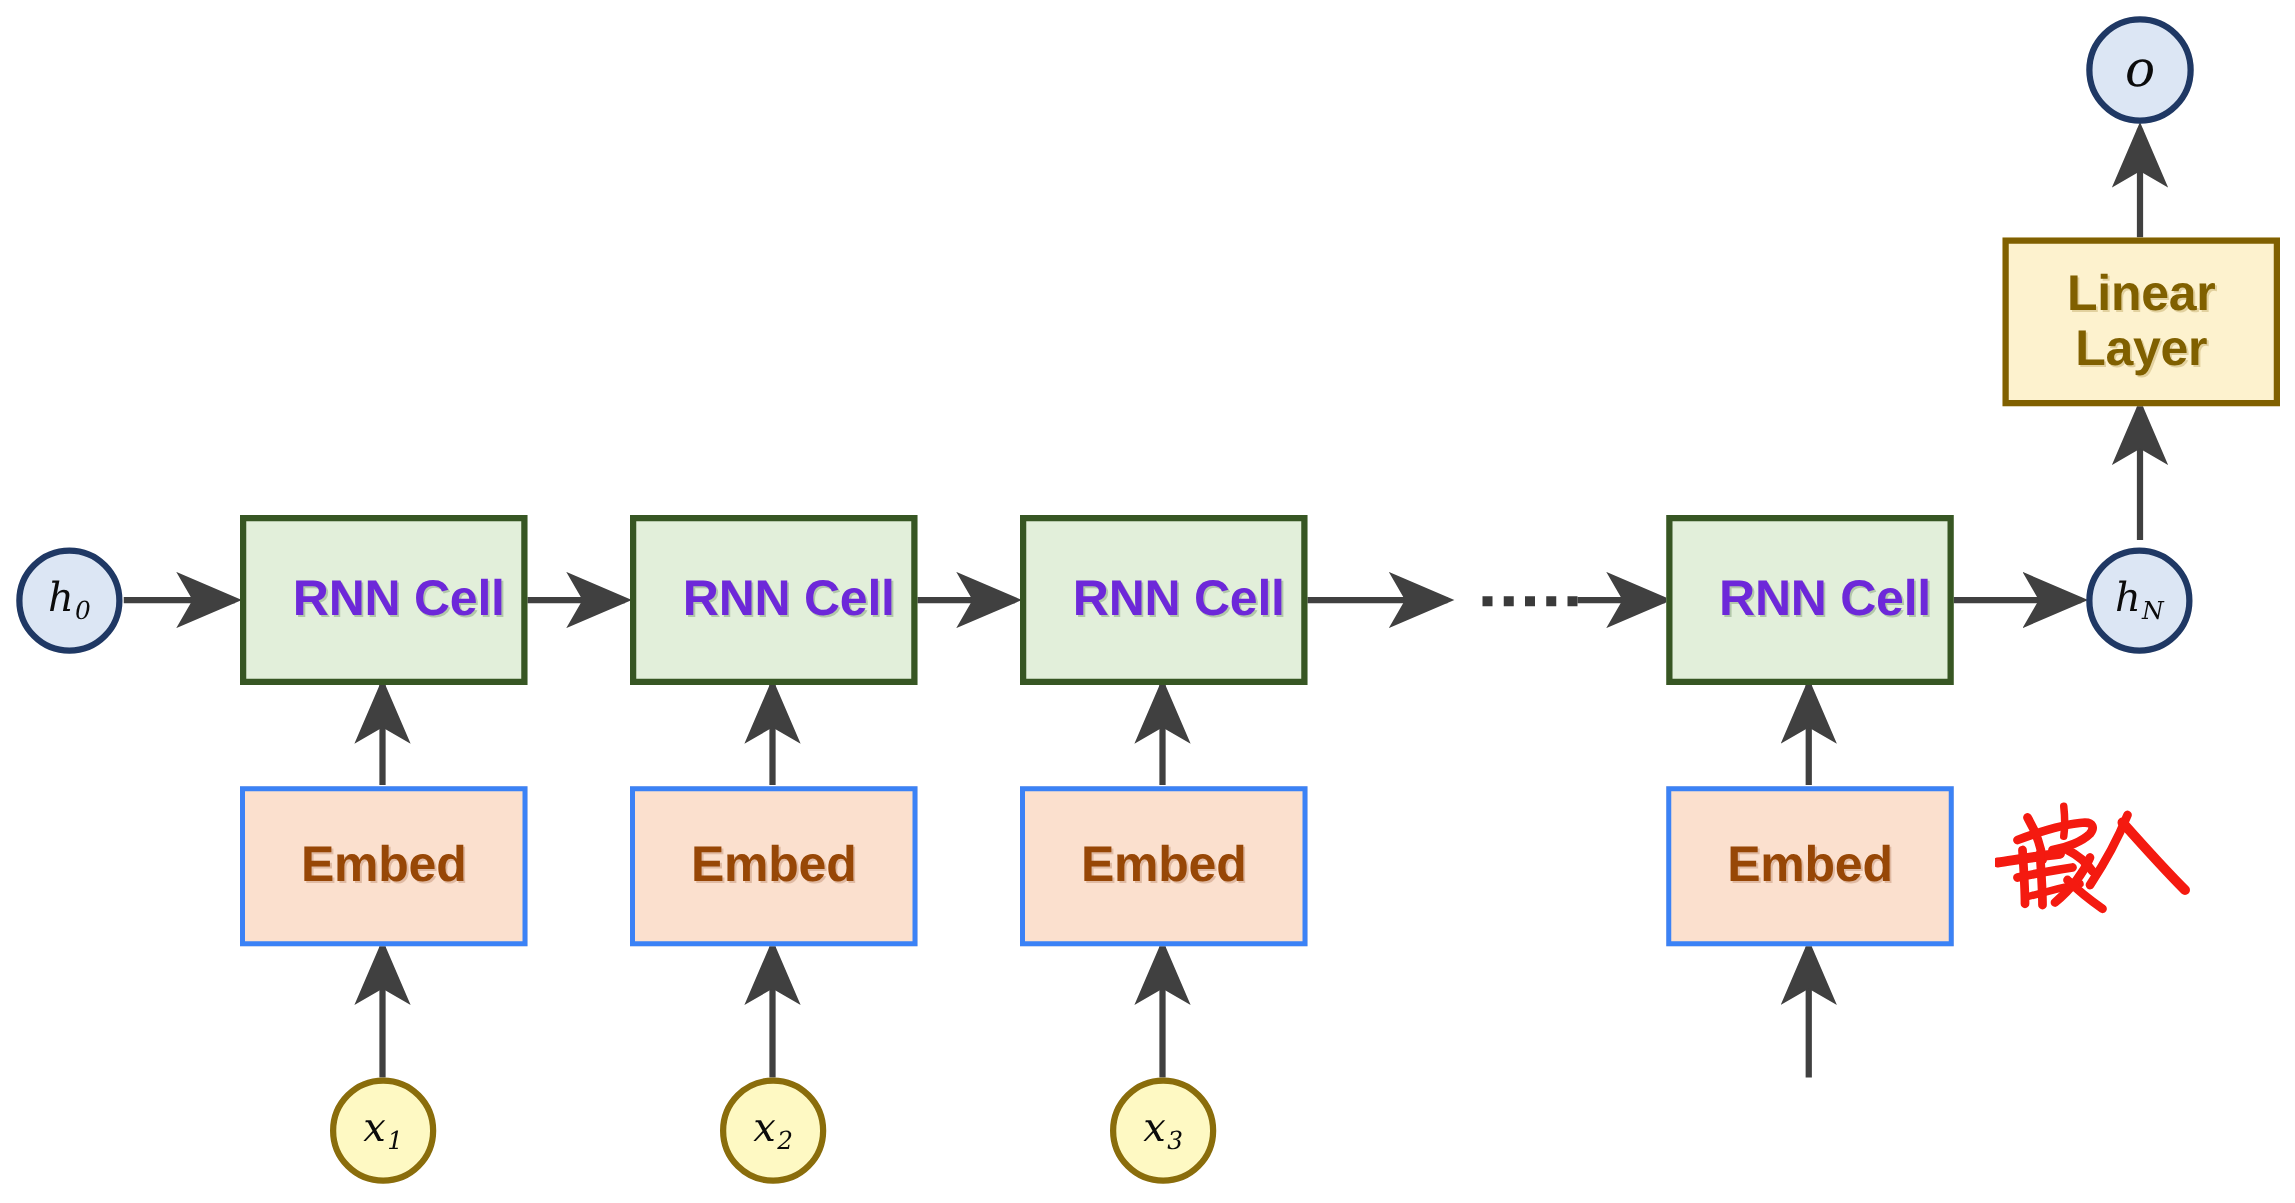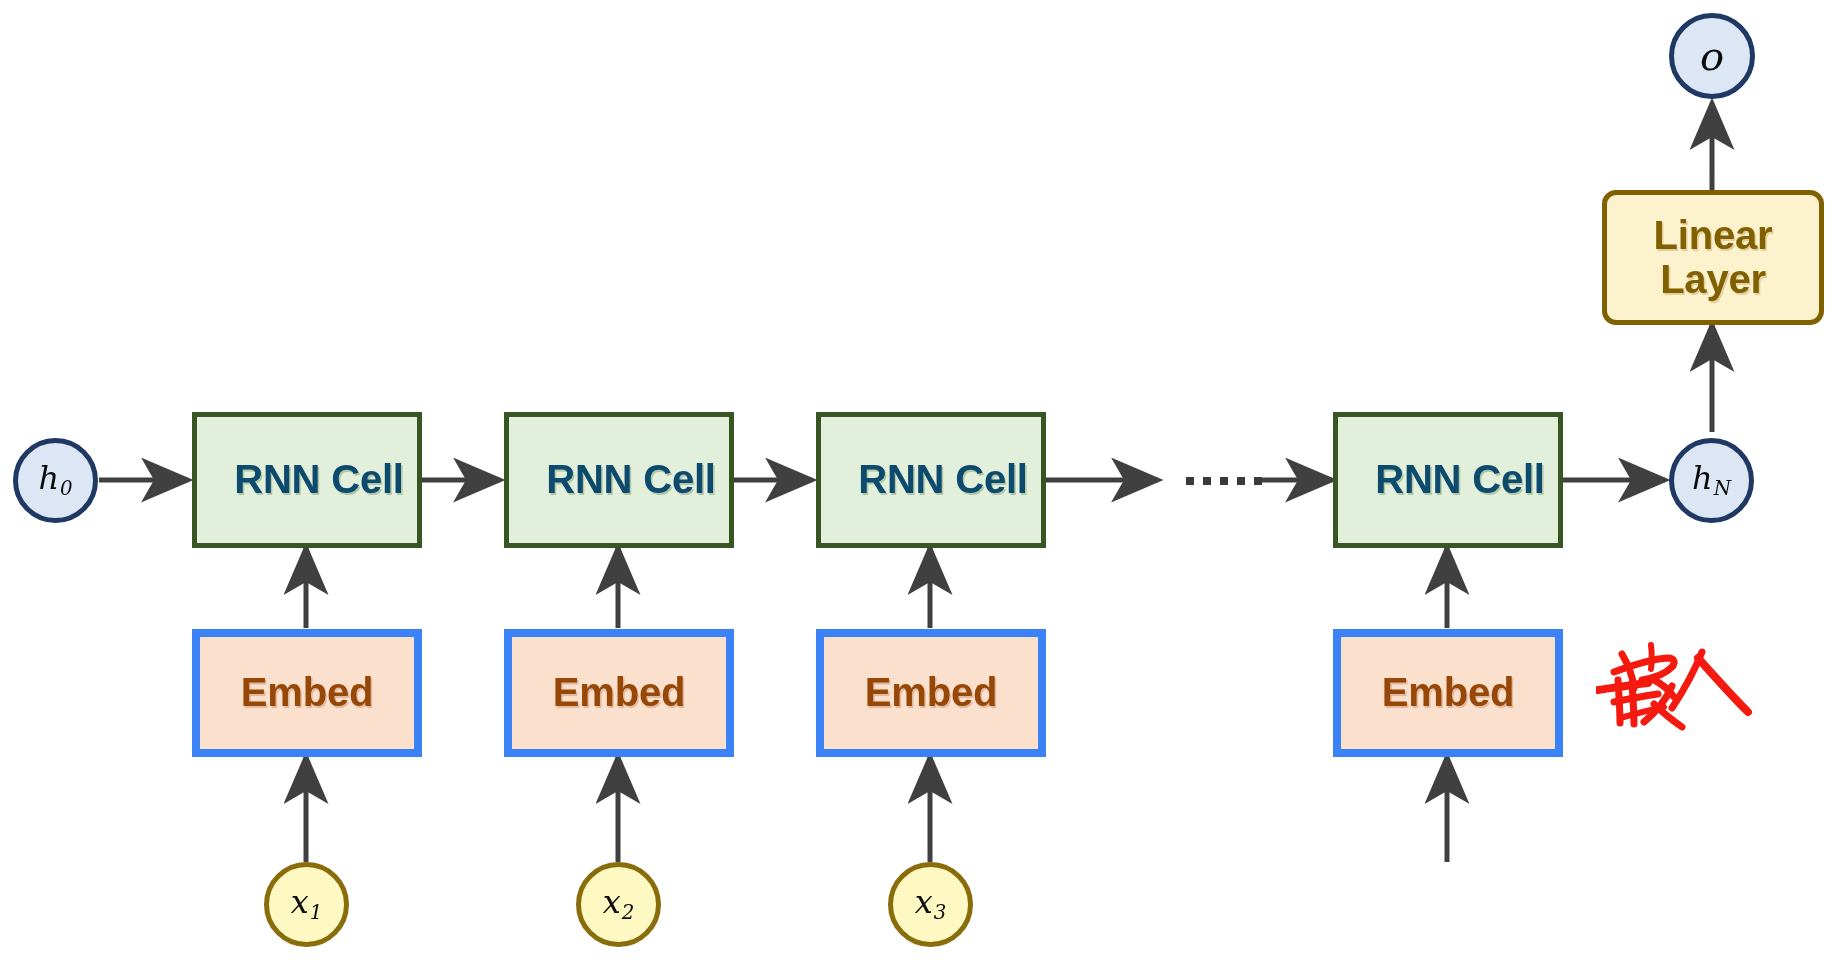--- a/index.html
+++ b/index.html
@@ -33,28 +33,28 @@
     justify-content: center;
     text-align: center;
     font-weight: bold;
     line-height: 1.08;
     letter-spacing: -0.2px;
     user-select: none;
   }
   .rnn-cell {
     background: #E2EFDA;
     border: 5px solid #375623;
-    color: #0c4a6e;
+    color: #6d28d9;
     font-size: 40px;
     text-shadow: 1.5px 1.5px 0 rgba(120,150,110,0.45);
     padding-left: 24px;
   }
   .embed-box {
     background: #FBE0CE;
-    border: 8px solid #3b82f6;
+    border: 4px solid #3b82f6;
     color: #974706;
     font-size: 40px;
     text-shadow: 1.5px 1.5px 0 rgba(190,140,110,0.45);
   }
   .linear-box {
     background: #FDF2CE;
     border: 5px solid #806000;
     color: #806000;
     font-size: 40px;
     text-shadow: 1.5px 1.5px 0 rgba(200,175,110,0.5);
@@ -201,21 +201,21 @@
   <div class="node-circle input-circle" style="left:264px; top:862px; width:85px; height:85px;">
     <span class="math small"><span>x</span><sub>1</sub></span>
   </div>
   <div class="node-circle input-circle" style="left:576px; top:862px; width:85px; height:85px;">
     <span class="math small"><span>x</span><sub>2</sub></span>
   </div>
   <div class="node-circle input-circle" style="left:888px; top:862px; width:85px; height:85px;">
     <span class="math small"><span>x</span><sub>3</sub></span>
   </div>
 
-  <div class="node-box linear-box" style="left:1602px; top:190px; width:222px; height:135px; flex-direction:column;border-radius:14px;">
+  <div class="node-box linear-box" style="left:1602px; top:190px; width:222px; height:135px; flex-direction:column;">
     <span>Linear</span>
     <span>Layer</span>
   </div>
 
   <svg class="annotation" style="left:1596px; top:628px; width:215px; height:130px;" viewBox="0 0 215 130">
     <title>嵌入</title>
     <g stroke="#F41A10" fill="none" stroke-linecap="round" stroke-linejoin="round">
 
       <path d="M26 26 C33 38 37 50 38 60" stroke-width="7"></path>
       <path d="M18 44 C34 38 56 31 72 30 C78 30 80 34 76 39 C70 45 58 50 46 52" stroke-width="7"></path>

